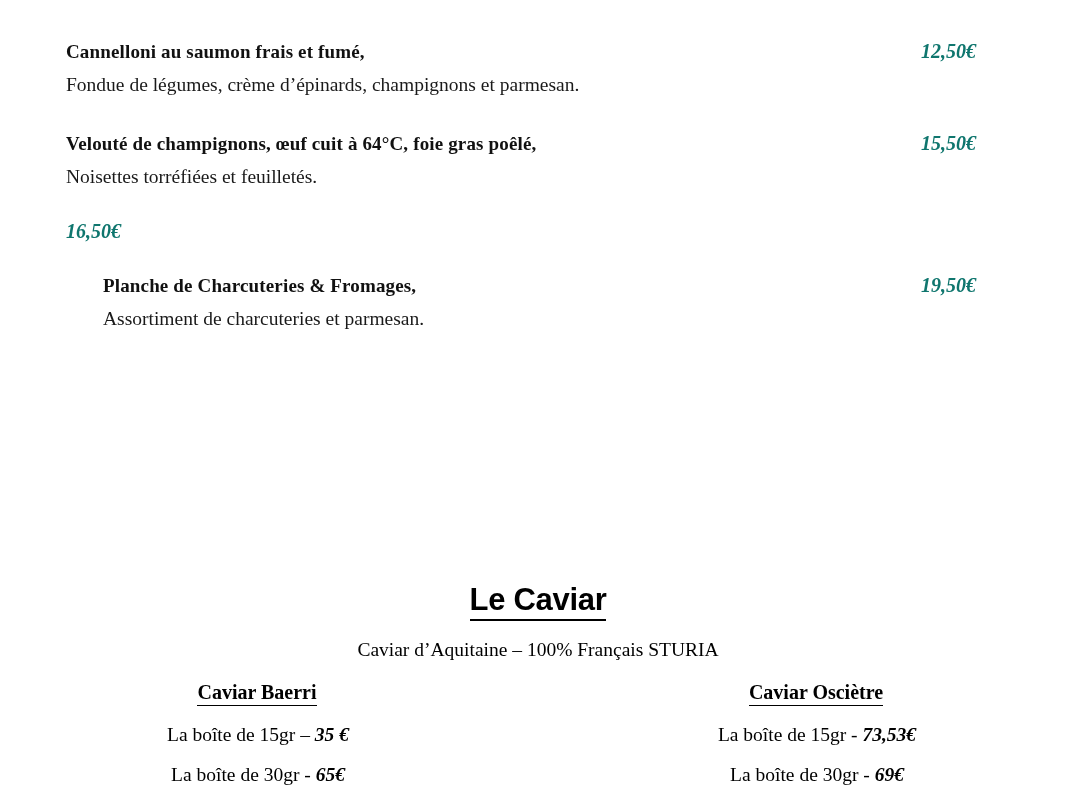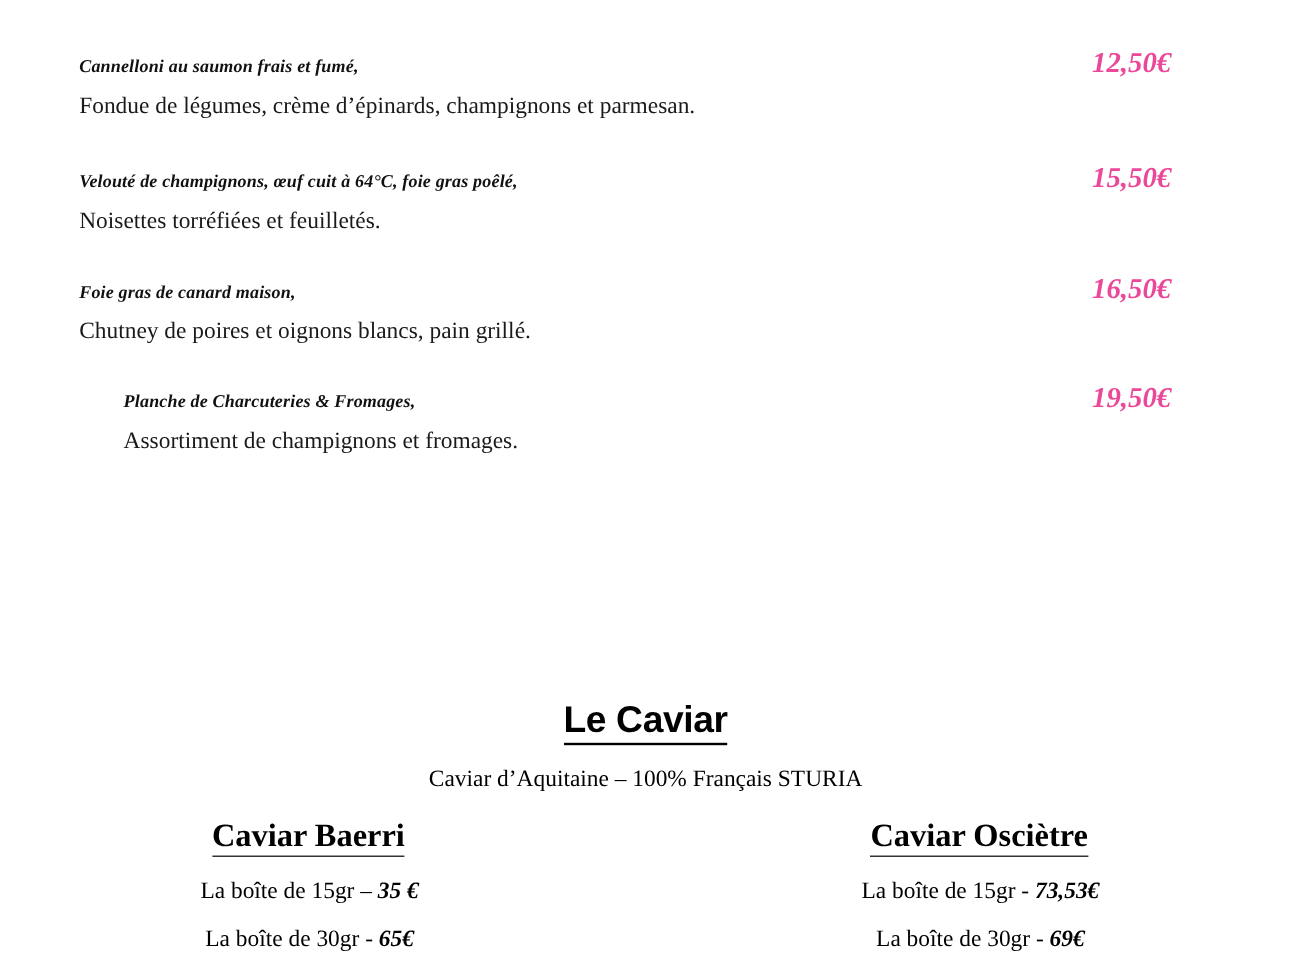--- a/index.html
+++ b/index.html
@@ -32,32 +32,31 @@
     margin-bottom: 30px;
   }
   .item-row {
     display: flex;
     align-items: baseline;
     justify-content: space-between;
   }
   .item-name {
     font-family: "Liberation Serif", serif;
     font-weight: bold;
-    font-size: 15px;
+    font-size: 19px;
     letter-spacing: 0.15px;
     color: #111111;
     white-space: nowrap;
-    font-style: italic;
   }
   .item-price {
     font-family: "Liberation Serif", serif;
     font-weight: bold;
     font-style: italic;
-    font-size: 24px;
-    color: #ec4899;
+    font-size: 20px;
+    color: #0f766e;
     white-space: nowrap;
     padding-right: 34px;
   }
   .item-desc {
     font-family: "Liberation Serif", serif;
     font-size: 19.5px;
     color: #1a1a1a;
     margin-top: 11px;
     line-height: 1.15;
   }
@@ -95,21 +94,21 @@
     display: flex;
     margin-top: 20px;
   }
   .caviar-col {
     width: 50%;
     text-align: center;
   }
   .caviar-col-title {
     font-family: "Liberation Serif", serif;
     font-weight: bold;
-    font-size: 27px;
+    font-size: 20px;
     display: inline-block;
     border-bottom: 1.6px solid #000;
     padding-bottom: 1px;
   }
   .caviar-line {
     font-family: "Liberation Serif", serif;
     font-size: 19.5px;
     margin-top: 18px;
   }
   .caviar-line b {
@@ -139,32 +138,30 @@
     <div class="menu-item">
       <div class="item-row">
         <span class="item-name">Velouté de champignons, œuf cuit à 64°C, foie gras poêlé,</span>
         <span class="item-price">15,50€</span>
       </div>
       <div class="item-desc">Noisettes torréfiées et feuilletés.</div>
     </div>
 
     <div class="menu-item">
       <div class="item-row">
-        <span class="item-name">Foie gras de canard maison,</span>
         <span class="item-price">16,50€</span>
       </div>
-      <div class="item-desc">Chutney de poires et oignons blancs, pain grillé.</div>
     </div>
 
     <div class="menu-item">
       <div class="item-row">
         <span class="item-name">Planche de Charcuteries &amp; Fromages,</span>
         <span class="item-price">19,50€</span>
       </div>
-      <div class="item-desc">Assortiment de champignons et fromages.</div>
+      <div class="item-desc">Assortiment de charcuteries et parmesan.</div>
     </div>
 
   </div>
 
   <div class="caviar-section">
     <div class="caviar-title">Le Caviar</div>
     <div class="caviar-sub">Caviar d’Aquitaine – 100% Français STURIA</div>
 
     <div class="caviar-cols">
 

